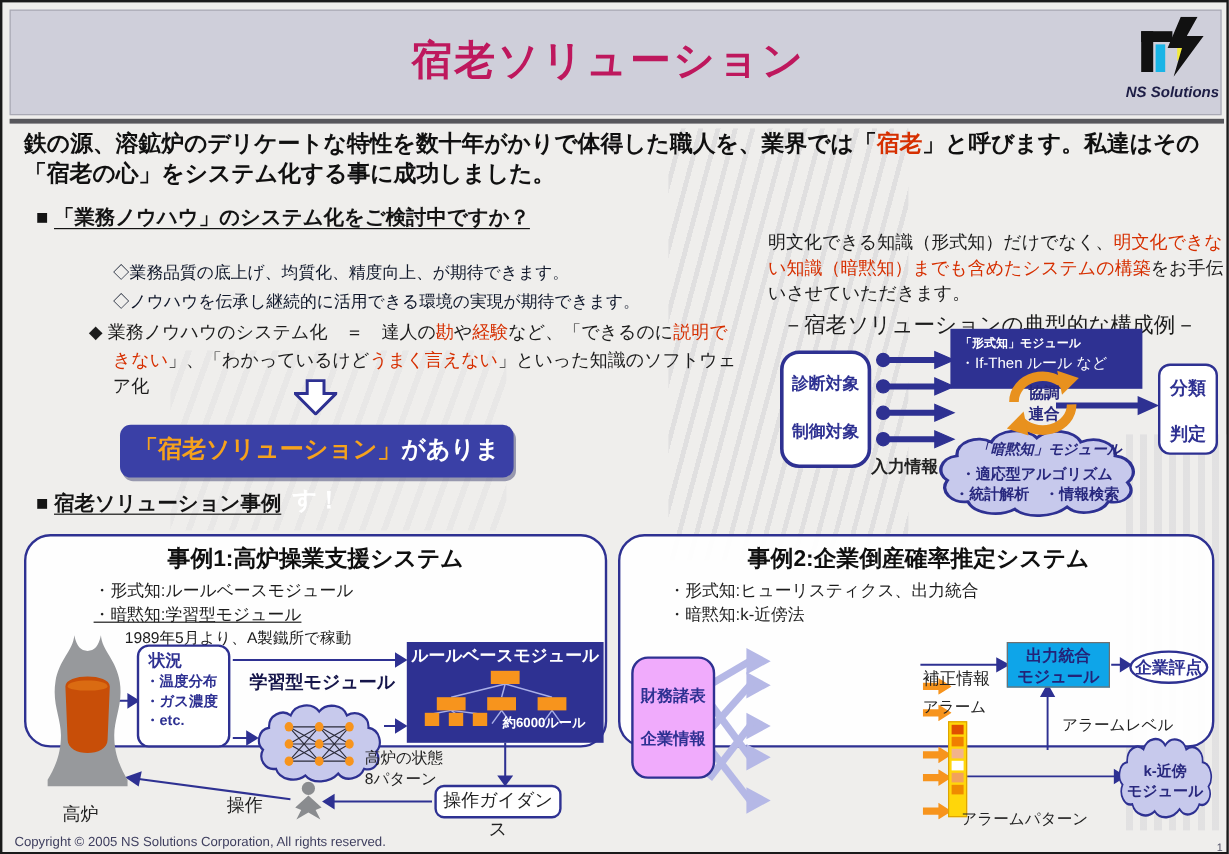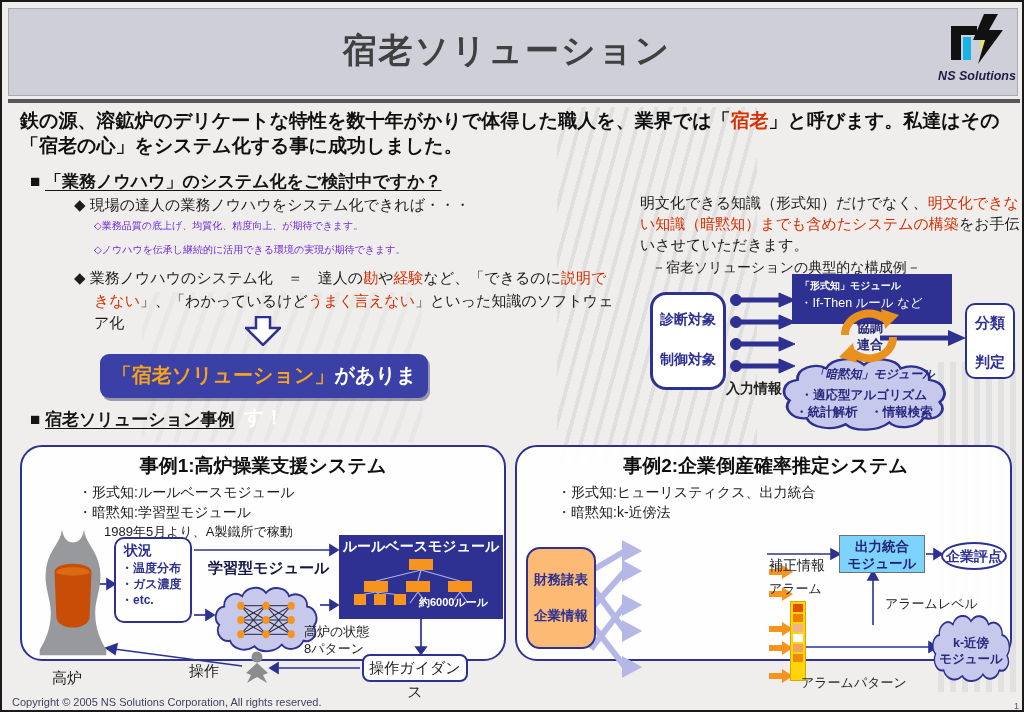--- a/index.html
+++ b/index.html
@@ -7,78 +7,78 @@
   .slide { position:relative; width:1024px; height:712px; background:#efeeec; border:2px solid #1a1a1a; overflow:hidden; }
   .abs { position:absolute; }
   .z2 { z-index:2; }
   .red { color:#d62f00; }
   .und { text-decoration:underline; text-underline-offset:3px; }
   .wm { pointer-events:none; z-index:0; }
   .content { z-index:1; }
 
   
   .hdr { left:6px; top:6px; width:1010px; height:88px; background:#cfcfda; border:1px solid #a9a9b4; }
-  .hdr-title { left:0; top:26px; width:1010px; text-align:center; font-size:34px; font-weight:700; color:#404040; letter-spacing:2px; }
+  .hdr-title { left:0; top:26px; width:1010px; text-align:center; font-size:34px; font-weight:700; color:#be185d; letter-spacing:2px; }
   .hdr-rule { left:6px; top:97px; width:1012px; height:4px; background:#57575c; }
   .logo-wrap { left:936px; top:12px; width:78px; text-align:center; }
   .logo-caption { font-size:12.5px; font-weight:700; color:#1d1d45; margin-top:1px;font-style:italic; }
 
   
   .intro { left:18px; top:106px; width:992px; font-size:19px; font-weight:700; color:#101010; line-height:1.34; }
 
   
   .sec-h { font-size:17px; font-weight:700; color:#141414; }
   .b1 { font-size:15px; color:#1c1c1c; }
-  .bsub { font-size:10px; color:#6d28d9; }
+  .bsub { font-size:14px; color:#0f172a;font-family:Liberation Serif, serif; }
   .b2 { font-size:15px; color:#1c1c1c; line-height:1.5; padding-left:20px; text-indent:-20px; }
 
   .banner { left:98px; top:352px; width:328px; height:44px; background:#3a40a6; border-radius:9px; box-shadow:2px 3px 0 rgba(44,46,100,.45); text-align:center; line-height:42px; font-size:20px; font-weight:700; }
   .banner .hl { color:#f6a21c; }
   .banner .rest { color:#ffffff; }
 
   
   .rpara { left:638px; top:190px; width:384px; font-size:15px; color:#1c1c1c; line-height:1.4; }
-  .rsub { left:650px; top:257px; font-size:14px; color:#1c1c1c; }
+  .rsub { left:650px; top:257px; font-size:18px; color:#1c1c1c; }
 
   
   .srcbox { left:648px; top:290px; width:76px; height:98px; background:#ffffff; border:3px solid #2e3192; border-radius:16px; }
   .srcbox div { text-align:center; font-size:14px; font-weight:700; color:#2e3192; }
   .expbox { left:790px; top:272px; width:160px; height:50px; background:#2e3192; color:#fff; padding:5px 8px; }
   .expbox .t1 { font-size:10px; font-weight:700; }
   .expbox .t2 { font-size:12.5px; margin-top:2px; }
   .cloud-label { text-align:center; font-weight:700; color:#28287e; }
   .resbox { left:963px; top:301px; width:50px; height:76px; background:#fff; border:2px solid #2e3192; border-radius:10px; }
   .resbox div { text-align:center; font-size:15px; font-weight:700; color:#2e3192; }
   .small-label { font-size:14px; font-weight:700; color:#222; }
 
   
-  .casebox { width:486px; height:216px; background:rgba(255,255,255,.92); border:2px solid #2e3192; border-radius:22px; }
+  .casebox { width:486px; height:178px; background:rgba(255,255,255,.92); border:2px solid #2e3192; border-radius:22px; }
   .case-title { width:100%; text-align:center; font-size:19px; font-weight:700; color:#0f0f0f; }
   .case-line { font-size:14px; color:#1c1c1c; }
   .case-line3 { font-size:13px; color:#1c1c1c; }
   .statusbox { background:#fff; border:2.5px solid #2e3192; border-radius:10px; }
   .statusbox .st { font-size:14px; font-weight:700; color:#2e3192; padding:3px 0 0 8px; }
   .statusbox .si { font-size:12px; font-weight:700; color:#2e3192; padding-left:5px; line-height:1.35; }
   .rulebox { background:#2e3192; }
   .rulebox .rt { text-align:center; font-size:14px; font-weight:700; color:#fff; padding-top:3px; }
   .rules-lbl { font-size:11px; font-weight:700; color:#fff; }
   .guidebox { background:#fff; border:2px solid #2e3192; border-radius:8px; text-align:center; font-size:15px; color:#222; line-height:24px; }
   .plain13 { font-size:13px; color:#222; }
   .plain15 { font-size:15px; color:#222; }
 
   
-  .inpbox { background:#fdba74; border:2.5px solid #2e3192; border-radius:14px; }
+  .inpbox { background:#f0abfc; border:2.5px solid #2e3192; border-radius:14px; }
   .inpbox div { text-align:center; font-size:13.5px; font-weight:700; color:#2e3192; }
   .heurbox { background:#2e3192; }
   .heurbox .ht { text-align:center; font-size:13px; font-weight:700; color:#fff; padding-top:2px; }
   .sensor { position:absolute; border:1.5px solid #b4b8ea; }
   .sensor .snt { text-align:center; font-size:12.5px; font-weight:700; color:#fff; line-height:15px; }
   .bar { height:6px; margin:3px 5px 0 5px; background:#f7941d; }
   .bar.dashed { background:transparent; border:1px dashed #c7c9ec; }
-  .graybox { background:#7dd3fc; border:1.5px solid #707070; }
+  .graybox { background:#0ea5e9; border:1.5px solid #707070; }
   .graybox div { text-align:center; font-size:13.5px; font-weight:700; color:#232378; line-height:17px; }
   .scorebox { background:#fff; border:2px solid #2e3192; border-radius:50%; text-align:center; font-size:14px; font-weight:700; color:#2e3192; line-height:24px; }
   .alarmstrip { background:#ffd60a; border:1px solid #dfa400; }
   .alarmstrip .sq { width:10px; height:8px; margin:2px auto 0 auto; }
 
   
   .footer { left:10px; top:694px; font-size:11px; color:#3f3f5f; }
   .pagenum { left:1012px; top:699px; font-size:9px; color:#55556a; }
 </style>
 </head>
@@ -104,21 +104,20 @@
   </div>
   <div class="abs hdr-rule content"></div>
 
   <div class="abs intro content">
     <span>鉄の源、溶鉱炉のデリケートな特性を数十年がかりで体得した職人を、業界では「</span><span class="red">宿老</span><span>」と呼びます。私達はその「宿老の心」をシステム化する事に成功しました。</span>
   </div>
 
   <div class="abs sec-h content" style="left:28px;top:168px;">
     <span>■</span> <span class="und">「業務ノウハウ」のシステム化をご検討中ですか？</span>
   </div>
-  <div class="abs b1 content" style="left:72px;top:194px;">◆ 現場の達人の業務ノウハウをシステム化できれば・・・</div>
   <div class="abs bsub content" style="left:92px;top:217px;">◇業務品質の底上げ、均質化、精度向上、が期待できます。</div>
   <div class="abs bsub content" style="left:92px;top:241px;">◇ノウハウを伝承し継続的に活用できる環境の実現が期待できます。</div>
   <div class="abs b2 content" style="left:72px;top:265px;width:540px;">
     <span>◆ 業務ノウハウのシステム化　＝　達人の</span><span class="red">勘</span><span>や</span><span class="red">経験</span><span>など、「できるのに</span><span class="red">説明できない</span><span>」、「わかっているけど</span><span class="red">うまく言えない</span><span>」といった知識のソフトウェア化</span>
   </div>
 
   <svg class="abs content" style="left:243px;top:314px;" width="36" height="30" viewBox="0 0 36 30">
     <polygon points="11,1 25,1 25,12 35,12 18,29 1,12 11,12" fill="#ffffff" stroke="#2e3192" stroke-width="2.5"></polygon>
   </svg>
 
@@ -203,21 +202,21 @@
           <polygon points="394,200 404,200 399,207"></polygon>
         <line x1="338" y1="221" x2="256" y2="221"></line>
           <polygon points="256,216 256,226 248,221"></polygon>
         <line x1="220" y1="219" x2="92" y2="202"></line>
           <polygon points="95,197 93,207 84,201"></polygon>
       </g>
     </svg>
 
     <div class="abs case-title z2" style="top:6px;">事例1:高炉操業支援システム</div>
     <div class="abs case-line z2" style="left:56px;top:37px;">・形式知:ルールベースモジュール</div>
-    <div class="abs case-line z2" style="left:56px;top:57px;">・暗黙知:学習型モジュール</div>
+    <div class="abs case-line z2" style="left:56px;top:57px;text-decoration:underline;">・暗黙知:学習型モジュール</div>
     <div class="abs case-line3 z2" style="left:82px;top:76px;">1989年5月より、A製鐵所で稼動</div>
 
     <svg class="abs z2" style="left:14px;top:80px;" width="74" height="140" viewBox="0 0 80 150">
       <path d="M28,2 C27,16 14,24 11,44 C8,64 16,76 16,92 C16,110 10,122 4,132 L4,138 H76 L76,132 C70,122 64,110 64,92 C64,76 72,64 69,44 C66,24 53,16 52,2 C50,12 46,16 40,16 C34,16 30,12 28,2 Z" fill="#97999c"></path>
       <path d="M20,48 C20,36 60,36 60,48 L58,96 C58,112 22,112 22,96 Z" fill="#c84e08"></path>
       <path d="M22,48 C22,41 58,41 58,48 C58,53 22,53 22,48 Z" fill="#da6b12"></path>
     </svg>
     <div class="abs plain15 z2" style="left:30px;top:222px;">高炉</div>
 
     <div class="abs statusbox z2" style="left:92px;top:90px;width:78px;height:86px;">

